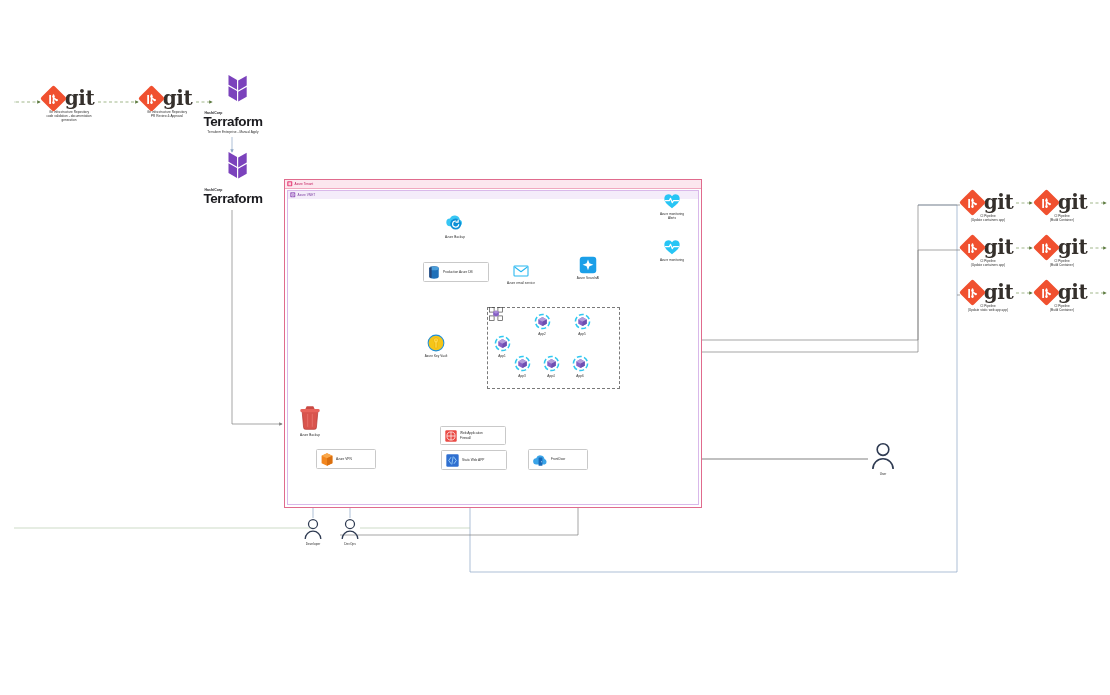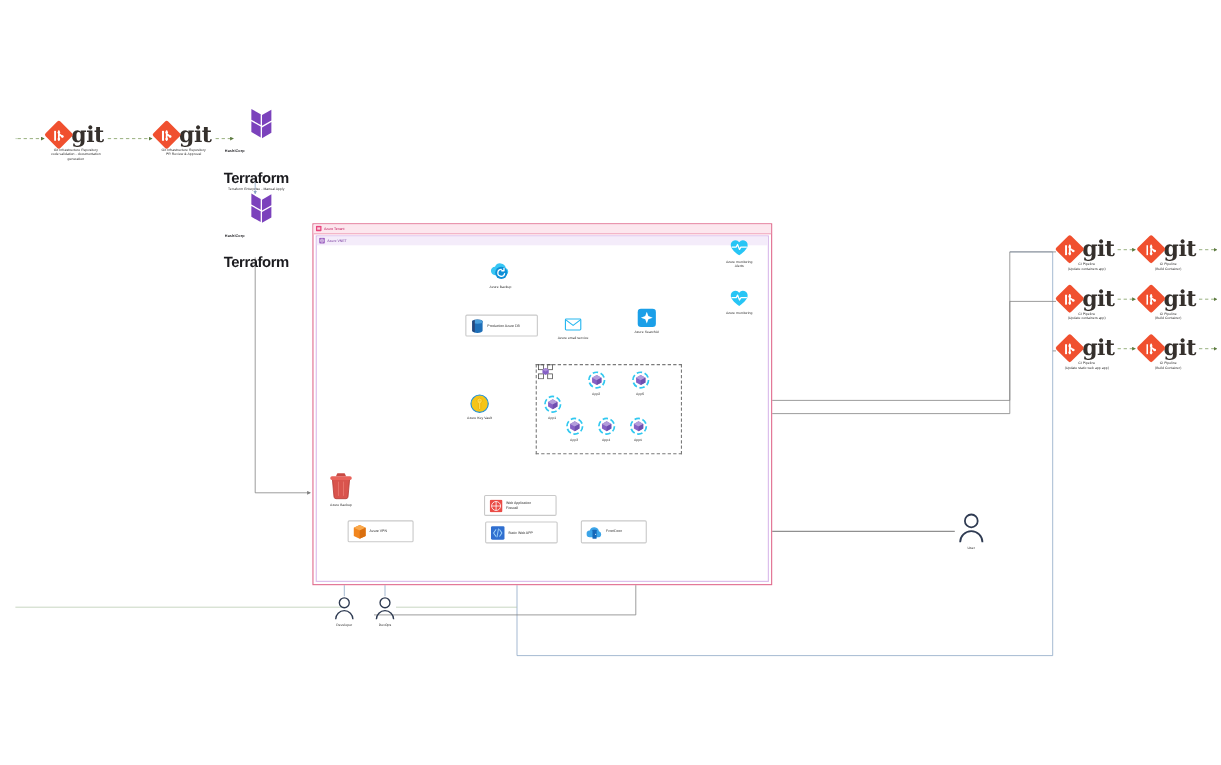--- a/index.html
+++ b/index.html
@@ -2,39 +2,39 @@
 <html><head>
 <meta charset="utf-8">
 <title>Azure Architecture Diagram</title>
 <style>
   html,body{margin:0;padding:0;background:#ffffff;}
   body{
     width:1110px;height:695px;position:relative;overflow:hidden;
     font-family:"Liberation Sans","DejaVu Sans",sans-serif;
     color:#222;
   }
-  #canvas{position:absolute;inset:0;margin-top:24px;}
+  #canvas{position:absolute;inset:0;}
   svg.wires{position:absolute;left:0;top:0;width:1110px;height:695px;pointer-events:none;}
 
   .node{position:absolute;display:flex;flex-direction:column;align-items:center;}
   .node .cap{font-size:3.1px;line-height:1.35;text-align:center;color:#2b2b2b;margin-top:1.5px;white-space:pre-line;letter-spacing:.05px;}
 
   
   .gitlogo{display:flex;align-items:center;gap:2px;}
   .gitdia{width:19px;height:19px;background:#f0502f;transform:rotate(45deg);border-radius:2px;position:relative;}
   .gitdia:after{content:"";position:absolute;left:50%;top:50%;width:8.5px;height:8.5px;
     transform:translate(-50%,-50%) rotate(-45deg);
     background:
       linear-gradient(to right,#fff 0 1.7px,transparent 1.7px) 0 0/100% 100% no-repeat;
   }
   .gitmark{position:absolute;left:50%;top:50%;transform:translate(-50%,-50%) rotate(-45deg);}
   .gitword{font-family:"DejaVu Serif",serif;font-weight:700;font-size:20px;color:#35302c;letter-spacing:-.5px;line-height:1;}
 
   
-  .tfwrap{display:flex;flex-direction:column;align-items:center;gap:16px;}
+  .tfwrap{display:flex;flex-direction:column;align-items:center;}
   .tfword{font-family:"Liberation Sans",sans-serif;font-weight:700;font-size:13.5px;color:#1b1b1f;letter-spacing:-.4px;line-height:1;}
   .tfsup{font-size:3.4px;font-weight:700;color:#1b1b1f;letter-spacing:.1px;align-self:flex-start;margin-left:1px;}
 
   
   #tenant{position:absolute;left:284px;top:179px;width:416px;height:327px;
           border:1px solid #e06b8d;background:#fff;}
   #tenant .hdr{height:8px;background:#fce7ee;border-bottom:1px solid #f0a9bf;
                display:flex;align-items:center;gap:2px;padding-left:2px;}
   #tenant .hdr .t{font-size:3.2px;color:#c2185b;}
   #vnet{position:absolute;left:287px;top:190px;width:410px;height:313px;

